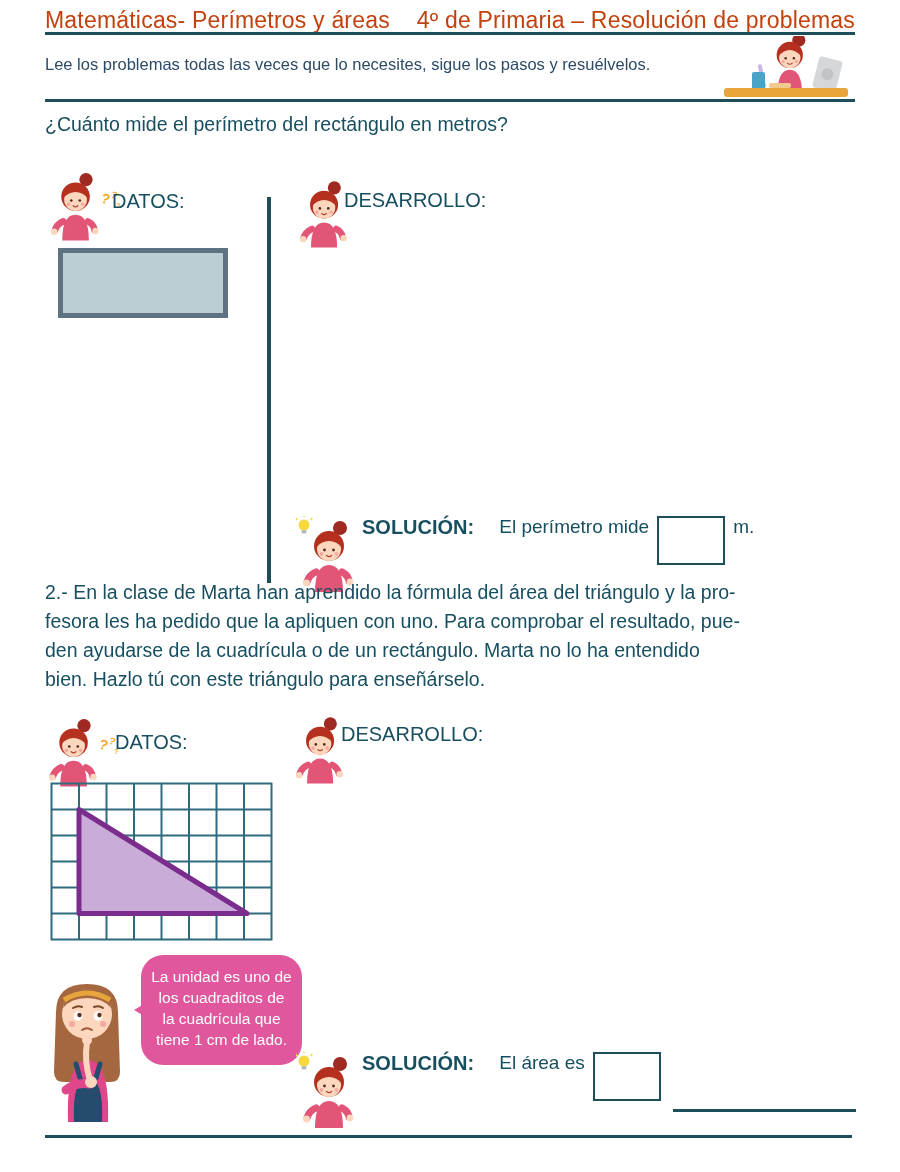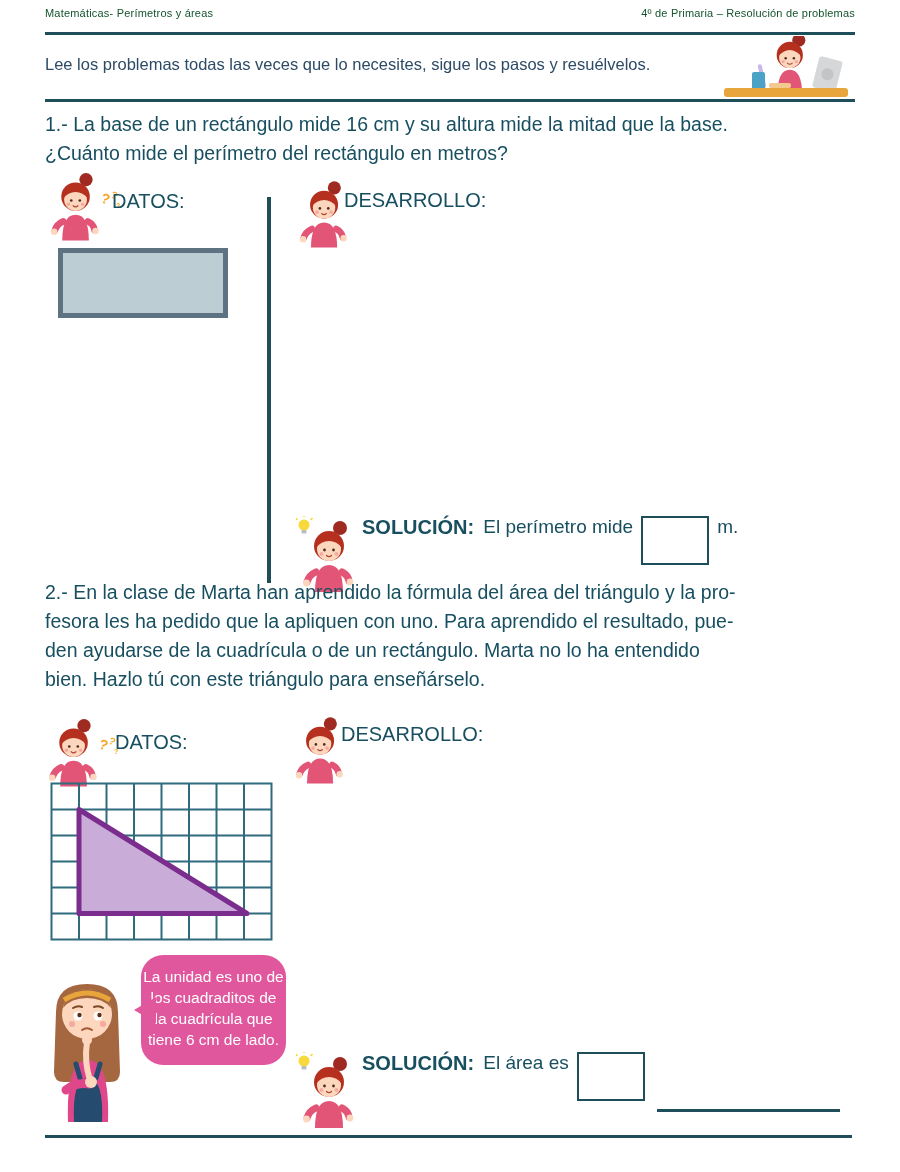--- a/index.html
+++ b/index.html
@@ -1,20 +1,20 @@
 <!DOCTYPE html>
 <html><head>
 <meta charset="utf-8">
 <style>
   * { margin:0; padding:0; box-sizing:border-box; }
   html,body { background:#ffffff; }
   body { font-family:"Liberation Sans","DejaVu Sans",sans-serif; }
   .page { position:relative; width:900px; height:1172px; background:#fff; overflow:hidden; }
 
-  .header-title { position:absolute; top:7px; font-size:11px; font-weight:500; color:#14532d; letter-spacing:.2px; }
+  .header-title { position:absolute; top:7px; font-size:23px; font-weight:500; color:#c2410c; letter-spacing:.2px; }
   .header-left { left:45px; }
   .header-right { right:45px; }
 
   .rule { position:absolute; background:#1d4e5a; }
   .rule-top { left:45px; top:32px; width:810px; height:2.5px; }
   .rule-header-bottom { left:45px; top:99px; width:810px; height:3px; }
   .rule-bottom { left:45px; top:1135px; width:807px; height:2.5px; }
 
   .instruction { position:absolute; left:45px; top:55px; font-size:16.5px; color:#2d4a66; font-weight:400; }
 
@@ -27,28 +27,28 @@
   .icon-wrap { position:absolute; }
 
   .divider-v { position:absolute; left:267px; top:197px; width:3.5px; height:386px; background:#1d4e5a; }
 
   .datos-rect { position:absolute; left:58px; top:248px; width:170px; height:70px; background:#bccdd4; border:5px solid #5d7381; }
 
   .solution-row { position:absolute; display:flex; align-items:flex-start; }
   .solution-row-1 { left:296px; top:516px; height:76px; }
   .solution-row-2 { left:296px; top:1052px; height:76px; }
   .sol-label { font-size:20px; font-weight:700; color:#174f60; margin-left:4px; }
-  .sol-text { font-size:19px; color:#174f60; font-weight:500; margin-left:9px; }
+  .sol-text { font-size:19px; color:#174f60; font-weight:500; margin-left:25px; }
   .answer-box { width:68px; height:49px; border:2.5px solid #1d4e5a; background:#fff; margin-left:8px; }
   .sol-unit { font-size:19px; color:#174f60; font-weight:500; margin-left:8px; }
   .answer-line { width:183px; height:0; border-bottom:3px solid #1d4e5a; margin-left:12px; align-self:flex-end; margin-bottom:16px; }
 
   .grid-wrap { position:absolute; left:50px; top:782px; }
 
-  .bubble { position:absolute; left:141px; top:955px; width:145px; height:110px; background:#e0579e; border-radius:22px; color:#fff; text-align:center; padding-top:11px; font-size:15.5px; line-height:21px; font-weight:500; }
+  .bubble { position:absolute; left:141px; top:955px; width:161px; height:110px; background:#e0579e; border-radius:22px; color:#fff; text-align:center; padding-top:11px; font-size:15.5px; line-height:21px; font-weight:500; }
   .bubble:before { content:""; position:absolute; left:-20px; top:42px; border:13px solid transparent; border-right:22px solid #e0579e; }
   .bubble span { display:block; }
 
   .thinking-girl { position:absolute; left:38px; top:972px; }
   .desk-girl { position:absolute; left:722px; top:36px; }
 </style>
 </head>
 <body>
 
 <div class="page">
@@ -99,21 +99,20 @@
           <rect x="93" y="22" width="24" height="32" rx="3" fill="#d5d7d9"></rect>
           <circle cx="105" cy="38" r="6" fill="#c2c4c6"></circle>
         </g>
       <rect x="2" y="52" width="124" height="9" rx="3" fill="#e8a53c"></rect>
       <rect x="47" y="47" width="22" height="5" rx="2" fill="#f2c98e"></rect>
     </svg>
   </span>
   <div class="rule rule-header-bottom"></div>
 
   <div class="statement statement-1">
-    <div>1.- La base de un rectángulo mide 16 cm y su altura mide la mitad que la base.</div>
     <div>¿Cuánto mide el perímetro del rectángulo en metros?</div>
   </div>
 
   <span class="icon-wrap" style="left:48px;top:172px">
     <svg width="78" height="70" viewBox="0 0 78 70">
       <g transform="scale(0.95)">
           <use href="#girl-base"></use>
         </g>
       <text x="52" y="30" font-size="14" font-weight="bold" fill="#f5a623" transform="rotate(18 52 30)">?</text>
       <text x="62" y="25" font-size="10" font-weight="bold" fill="#f5a623" transform="rotate(25 62 25)">?</text>
@@ -145,21 +144,21 @@
       </svg>
     </span>
     <span class="sol-label">SOLUCIÓN:</span>
     <span class="sol-text">El perímetro mide</span>
     <span class="answer-box"></span>
     <span class="sol-unit">m.</span>
   </div>
 
   <div class="statement statement-2">
     <div>2.- En la clase de Marta han aprendido la fórmula del área del triángulo y la pro-</div>
-    <div>fesora les ha pedido que la apliquen con uno. Para aprendido el resultado, pue-</div>
+    <div>fesora les ha pedido que la apliquen con uno. Para comprobar el resultado, pue-</div>
     <div>den ayudarse de la cuadrícula o de un rectángulo. Marta no lo ha entendido</div>
     <div>bien. Hazlo tú con este triángulo para enseñárselo.</div>
   </div>
 
   <span class="icon-wrap" style="left:46px;top:718px">
     <svg width="78" height="70" viewBox="0 0 78 70">
       <g transform="scale(0.95)">
           <use href="#girl-base"></use>
         </g>
       <text x="52" y="30" font-size="14" font-weight="bold" fill="#f5a623" transform="rotate(18 52 30)">?</text>
@@ -218,21 +217,21 @@
       <circle cx="53" cy="110" r="6" fill="#fcd6bd"></circle>
       <path d="M53,112 q-4,-22 -6,-36" stroke="#fcd6bd" stroke-width="0" fill="none"></path>
       <circle cx="49" cy="68" r="5" fill="#fcd6bd"></circle>
       <path d="M52,108 q-6,-18 -3,-38" stroke="#fcd6bd" stroke-width="6" fill="none" stroke-linecap="round"></path>
     </svg>
   </span>
   <div class="bubble">
     <span>La unidad es uno de</span>
     <span>los cuadraditos de</span>
     <span>la cuadrícula que</span>
-    <span>tiene 6 cm de lado.</span>
+    <span>tiene 1 cm de lado.</span>
   </div>
 
   <div class="solution-row solution-row-2">
     <span>
       <svg width="62" height="76" viewBox="0 0 62 76">
         <g transform="translate(4,4)">
             <use href="#girl-base"></use>
           </g>
         <circle cx="8" cy="9" r="5.5" fill="#f7d83d"></circle>
         <rect x="5.5" y="14" width="5" height="3.5" rx="1" fill="#b9bdc0"></rect>

